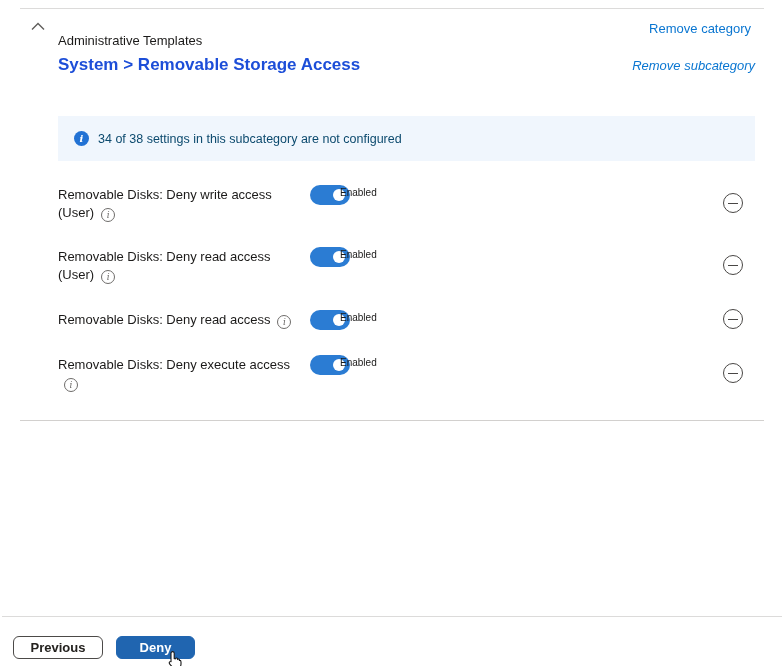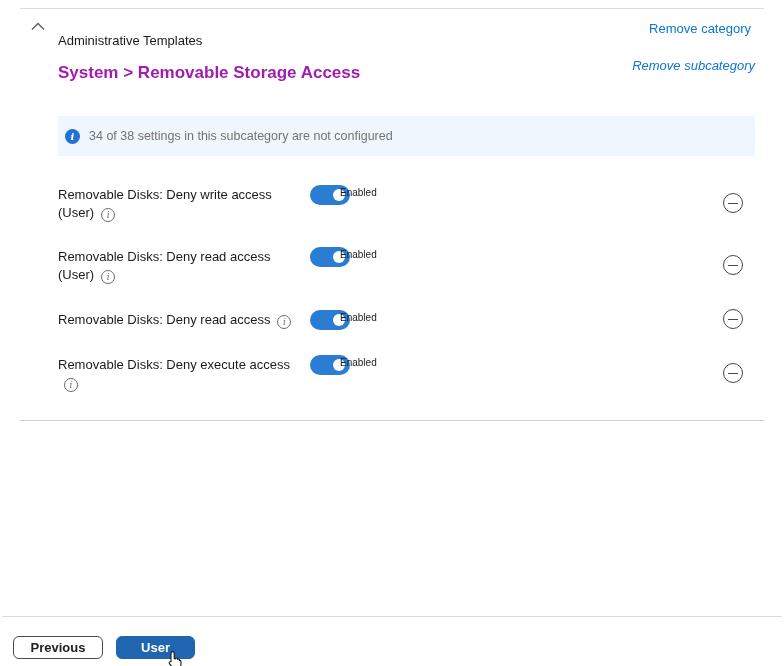--- a/index.html
+++ b/index.html
@@ -12,26 +12,26 @@
   .hairline.middle { left:20px; width:744px; top:420px; background:#d2d0ce; }
   .hairline.footer { left:2px;  width:780px; top:616px; }
 
   
   .chevron-btn { position:absolute; left:29px; top:20px; width:18px; height:16px;
     background:none; border:none; padding:0; cursor:pointer; }
   .category-label { position:absolute; left:58px; top:33px; font-size:13px; color:#1b1a19; }
   .link { position:absolute; font-size:13px; color:#0a76d1; text-decoration:none; cursor:pointer; }
   .link.remove-category    { top:21px; right:33px;text-align:right; }
   .link.remove-subcategory { top:58px; right:29px;font-style:italic; }
-  .page-title { position:absolute; left:58px; top:55px; font-size:17px; font-weight:700; color:#a21caf;margin-top:8px; }
+  .page-title { position:absolute; left:58px; top:55px; font-size:17px; font-weight:700; color:#1d4ed8; }
 
   
-  .banner { position:absolute; left:58px; top:116px; width:697px; height:40px;
-    background:#f0f6fd; display:flex; align-items:center; padding:0 7px;
-    box-sizing:border-box; font-size:12.5px; color:#737373; }
+  .banner { position:absolute; left:58px; top:116px; width:697px; height:45px;
+    background:#f0f6fd; display:flex; align-items:center; padding:0 16px;
+    box-sizing:border-box; font-size:12.5px; color:#0c4a6e; }
   .banner-icon { width:15px; height:15px; border-radius:50%; background:#2272d4;
     color:#fff; text-align:center; line-height:15px;
     font-family:"DejaVu Serif", serif; font-style:italic; font-weight:bold; font-size:10px;
     margin-right:9px; flex:none; }
   .banner-icon::before { content:"i"; }
 
   
   .setting-row { position:absolute; left:0; width:784px; height:40px;padding-left:20px; }
   .setting-label { position:absolute; left:58px; width:252px; font-size:13px;
     line-height:17.5px; color:#1b1a19; }
@@ -132,21 +132,21 @@
         <span class="knob"></span>
       </div>
     <div class="status">Enabled</div>
     <button class="remove-btn"><span></span></button>
   </div>
 
   <div class="hairline middle"></div>
   <div class="hairline footer"></div>
 
   <button class="btn btn-prev">Previous</button>
-  <button class="btn btn-next">User</button>
+  <button class="btn btn-next">Deny</button>
 
   <div class="cursor">
     <svg width="16" height="18" viewBox="0 0 16 18">
       <path d="M5 10.5 V2.3 C5 1.3 5.7 0.6 6.6 0.6 C7.5 0.6 8.2 1.3 8.2 2.3 V7.6 L9.3 7.8 C9.5 7.2 10.2 6.9 10.8 7.1 C11.3 7.3 11.6 7.7 11.6 8.2 C12.1 7.9 12.8 8 13.2 8.4 C13.5 8.7 13.6 9 13.5 9.4 C14.1 9.3 14.7 9.6 14.9 10.2 C15 10.4 15 10.6 15 10.9 V13 C15 14.8 14.2 15.6 14.2 16.8 V17.8 H7.3 V16.9 C5.7 15.2 3.2 13.1 3.2 11.9 C3.2 10.8 4.4 10.4 5 10.5 Z" fill="#ffffff" stroke="#161616" stroke-width="1.1"></path>
     </svg>
   </div>
 
 </div>
 
 </body></html>

